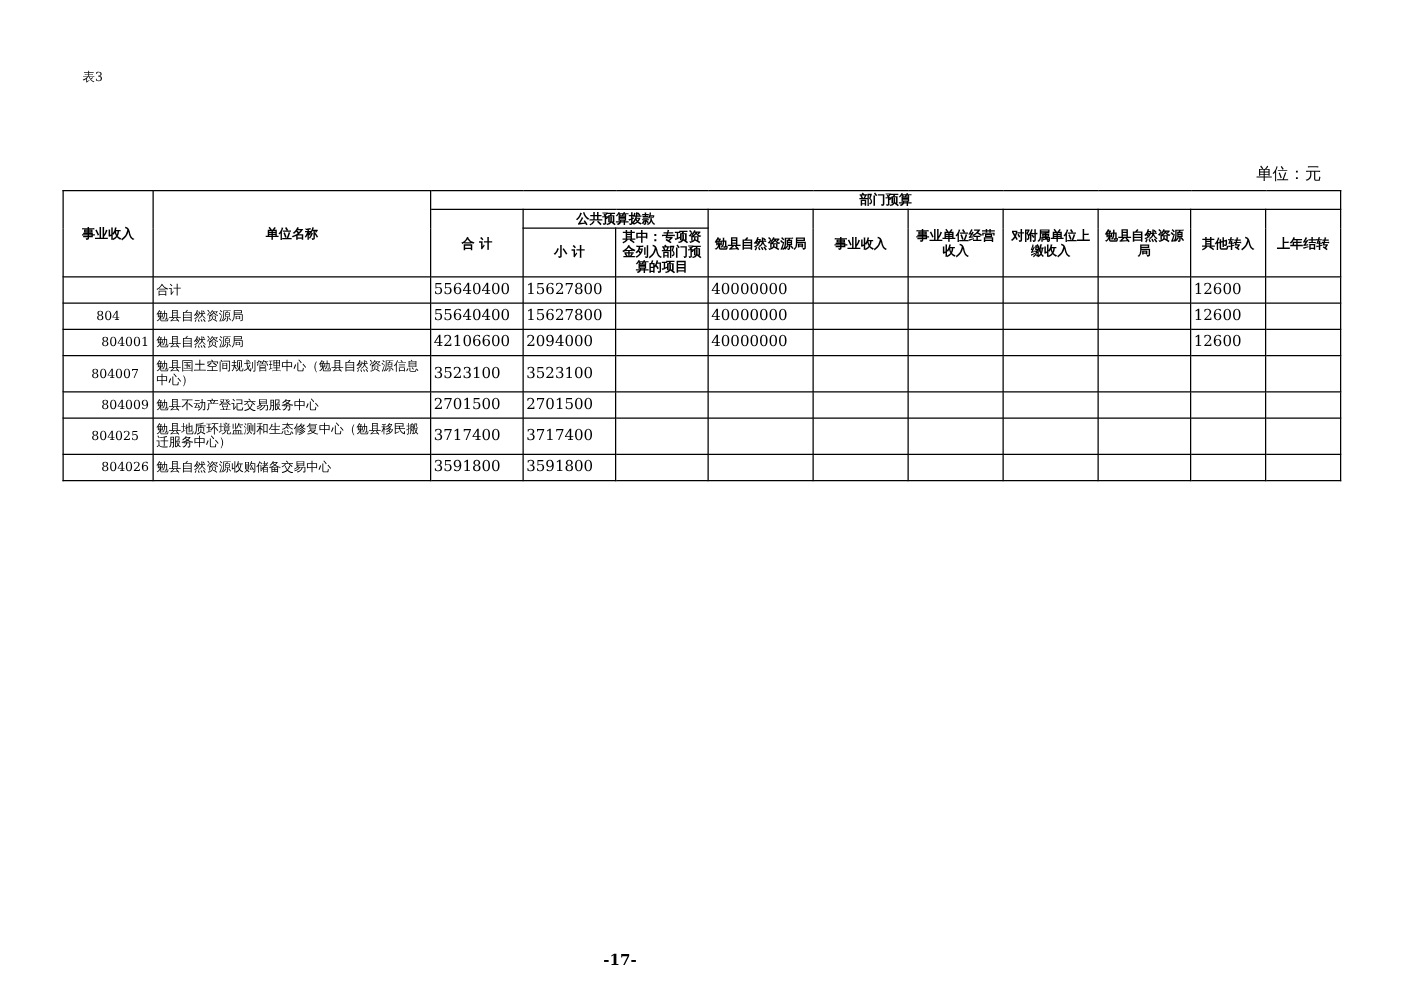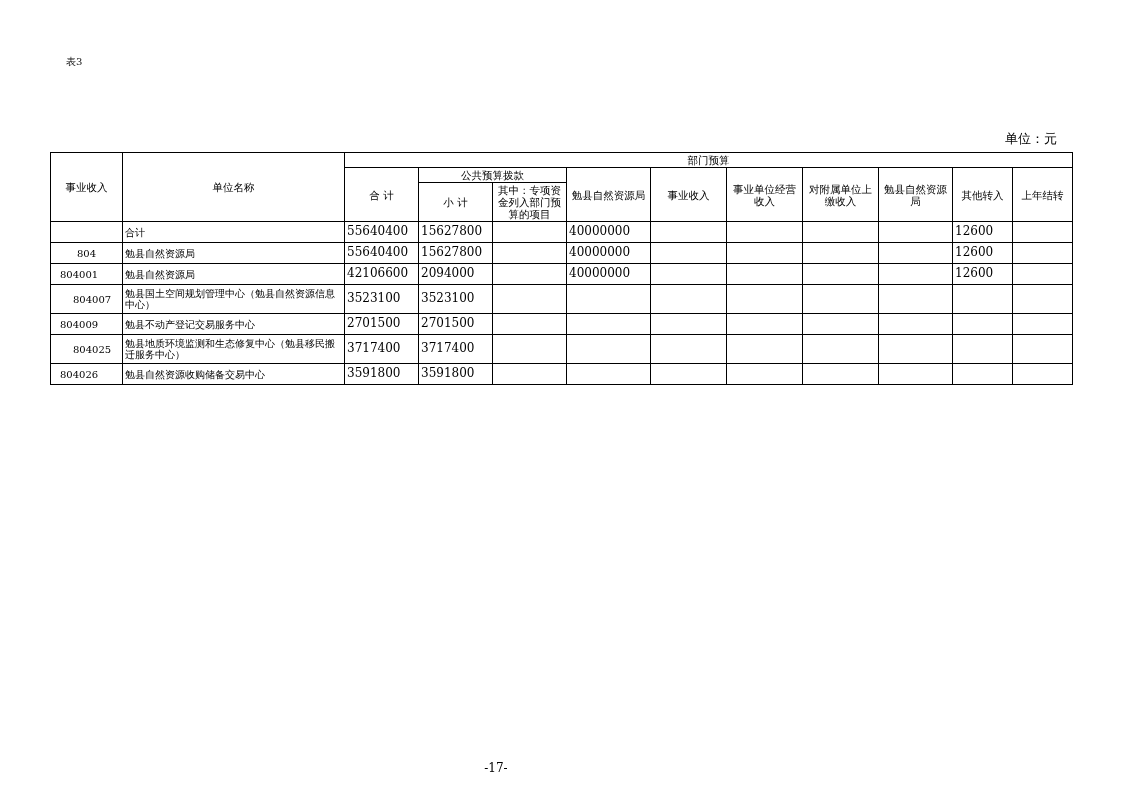--- a/index.html
+++ b/index.html
@@ -58,35 +58,35 @@
   table.budget th, table.budget td {
     border: 1px solid #000000;
     padding: 1px 2px;
     vertical-align: middle;
     line-height: 1.15;
     font-weight: normal;
   }
   table.budget thead th {
     text-align: center;
     font-size: 10.5px;
-    font-weight: normal;
+    font-weight: bold;
   }
   th.small-head {
     font-size: 9px;
     font-weight: bold;
     line-height: 1.1;
   }
   td.code {
     text-align: center;
     font-size: 10px;
     padding-left: 0;
   }
   td.code.indent1 {
     text-align: left;
-    padding-left: 9px;
+    padding-left: 30px;
   }
   td.code.indent2 {
     text-align: left;
     padding-left: 22px;
   }
   td.name {
     text-align: left;
     font-size: 10px;
     padding-left: 3px;
   }
@@ -104,21 +104,21 @@
   tr.tallrow td {
     height: 26px;
   }
   .page-number {
     position: absolute;
     bottom: 18px;
     left: 0;
     width: 992px;
     text-align: center;
     font-size: 12px;
-    font-weight: normal;
+    font-weight: bold;
   }
 </style>
 </head>
 <body>
 
 <div class="page">
 
   <div class="corner-mark">表3</div>
 
 

